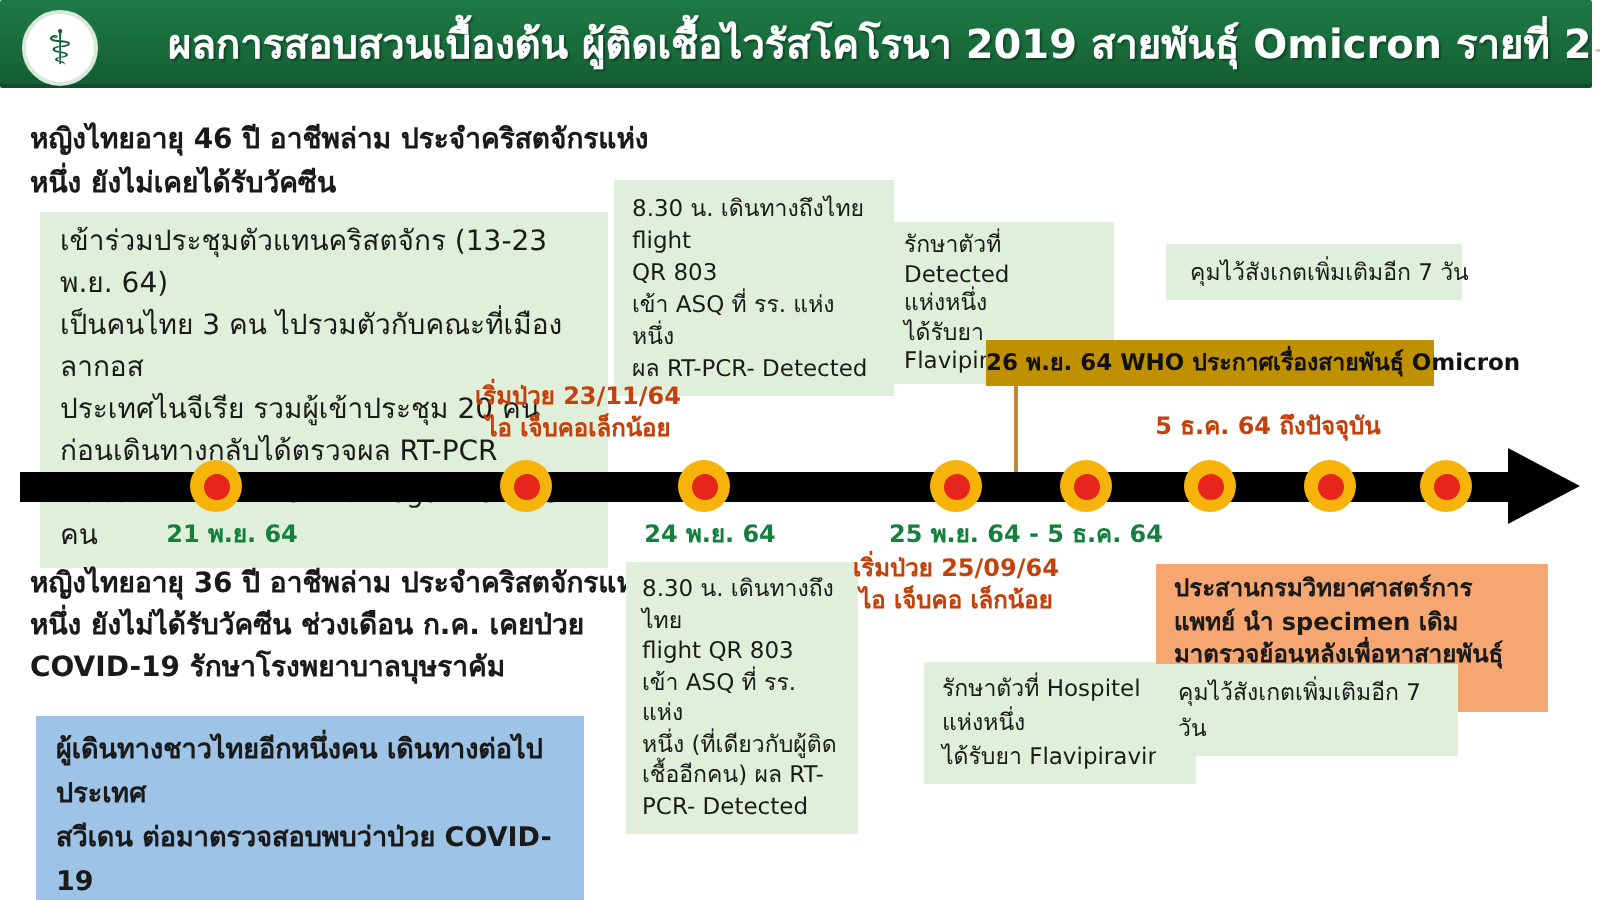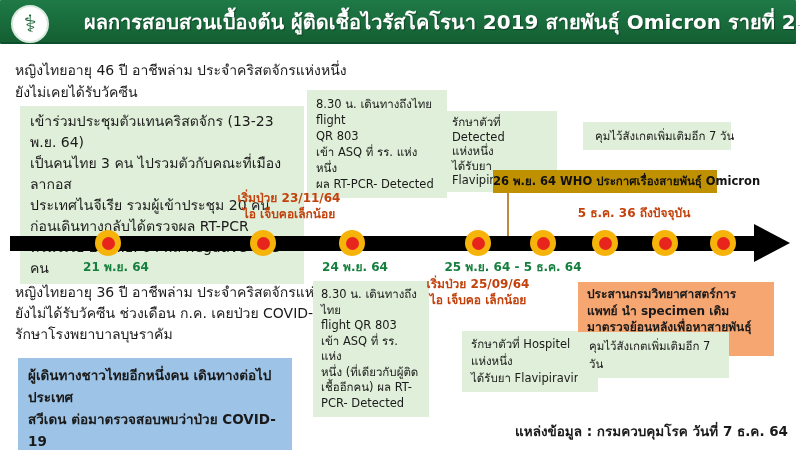--- a/index.html
+++ b/index.html
@@ -17,21 +17,21 @@
     position:absolute;left:11px;top:5px;width:34px;height:34px;background:#fff;
     border-radius:50%;border:2px solid #d8e8dd;display:flex;align-items:center;justify-content:center;
   }
   #logo span{color:#146034;font-size:24px;line-height:1;}
   #title{
     position:absolute;left:84px;top:0;height:42px;line-height:44px;
     color:#ffffff;font-size:20px;font-weight:bold;white-space:nowrap;
     text-shadow:1px 1px 1px rgba(0,0,0,.35);
   }
   
-  .para{position:absolute;font-weight:normal;white-space:pre-line;}
+  .para{position:absolute;font-weight:bold;white-space:pre-line;}
   #para-case46{left:15px;top:59px;width:334px;font-size:14px;line-height:22px;}
   #para-case36{left:15px;top:282px;width:334px;font-size:14px;line-height:21px;}
   
   .box{position:absolute;white-space:pre-line;box-sizing:border-box;}
   .green{background:#e0efd9;}
   #box-meeting{left:20px;top:106px;width:284px;padding:5px 10px;font-size:14px;line-height:21px;}
   #box-arrival46{left:307px;top:90px;width:140px;padding:6px 9px;font-size:11.5px;line-height:16px;}
   #box-hospitel46{left:443px;top:111px;width:114px;padding:4px 9px;font-size:11.5px;line-height:14.5px;}
   #box-observe46{left:583px;top:122px;width:148px;padding:5px 12px;font-size:11.5px;white-space:nowrap;}
   #box-who{
@@ -93,21 +93,21 @@
 ผล RT-PCR- Detected</div>
   <div class="box green" id="box-hospitel46">รักษาตัวที่ Detected
 แห่งหนึ่ง
 ได้รับยา Flavipiravir</div>
   <div class="box green" id="box-observe46">คุมไว้สังเกตเพิ่มเติมอีก 7 วัน</div>
   <div class="rednote" id="note-onset46">เริ่มป่วย 23/11/64
 ไอ เจ็บคอเล็กน้อย</div>
 
   <div class="box" id="box-who">26 พ.ย. 64 WHO ประกาศเรื่องสายพันธุ์ Omicron</div>
   <div id="who-connector"></div>
-  <div class="rednote" id="note-current">5 ธ.ค. 36 ถึงปัจจุบัน</div>
+  <div class="rednote" id="note-current">5 ธ.ค. 64 ถึงปัจจุบัน</div>
 
   <div id="timeline-layer">
     <div id="timeline-bar"></div>
     <div id="timeline-arrowhead"></div>
   <div class="tl-marker" style="left: 108px;">
         <div class="tl-marker-inner"></div>
       </div>
       <div class="tl-date" style="left: 116px;">21 พ.ย. 64</div>
       <div class="tl-marker" style="left: 263px;">
         <div class="tl-marker-inner"></div>
@@ -145,15 +145,14 @@
 เชื้ออีกคน) ผล RT-
 PCR- Detected</div>
   <div class="rednote" id="note-onset36">เริ่มป่วย 25/09/64
 ไอ เจ็บคอ เล็กน้อย</div>
   <div class="box green" id="box-hospitel36">รักษาตัวที่ Hospitel แห่งหนึ่ง
 ได้รับยา Flavipiravir</div>
   <div class="box" id="box-specimen">ประสานกรมวิทยาศาสตร์การแพทย์ นำ specimen เดิม
 มาตรวจย้อนหลังเพื่อหาสายพันธุ์ Omicron</div>
   <div class="box green" id="box-observe36">คุมไว้สังเกตเพิ่มเติมอีก 7 วัน</div>
 
-  <div id="source-line">แหล่งข้อมูล : กรมควบคุมโรค วันที่ 7 ธ.ค. 64</div>
 
 </div>
 
 </body></html>

